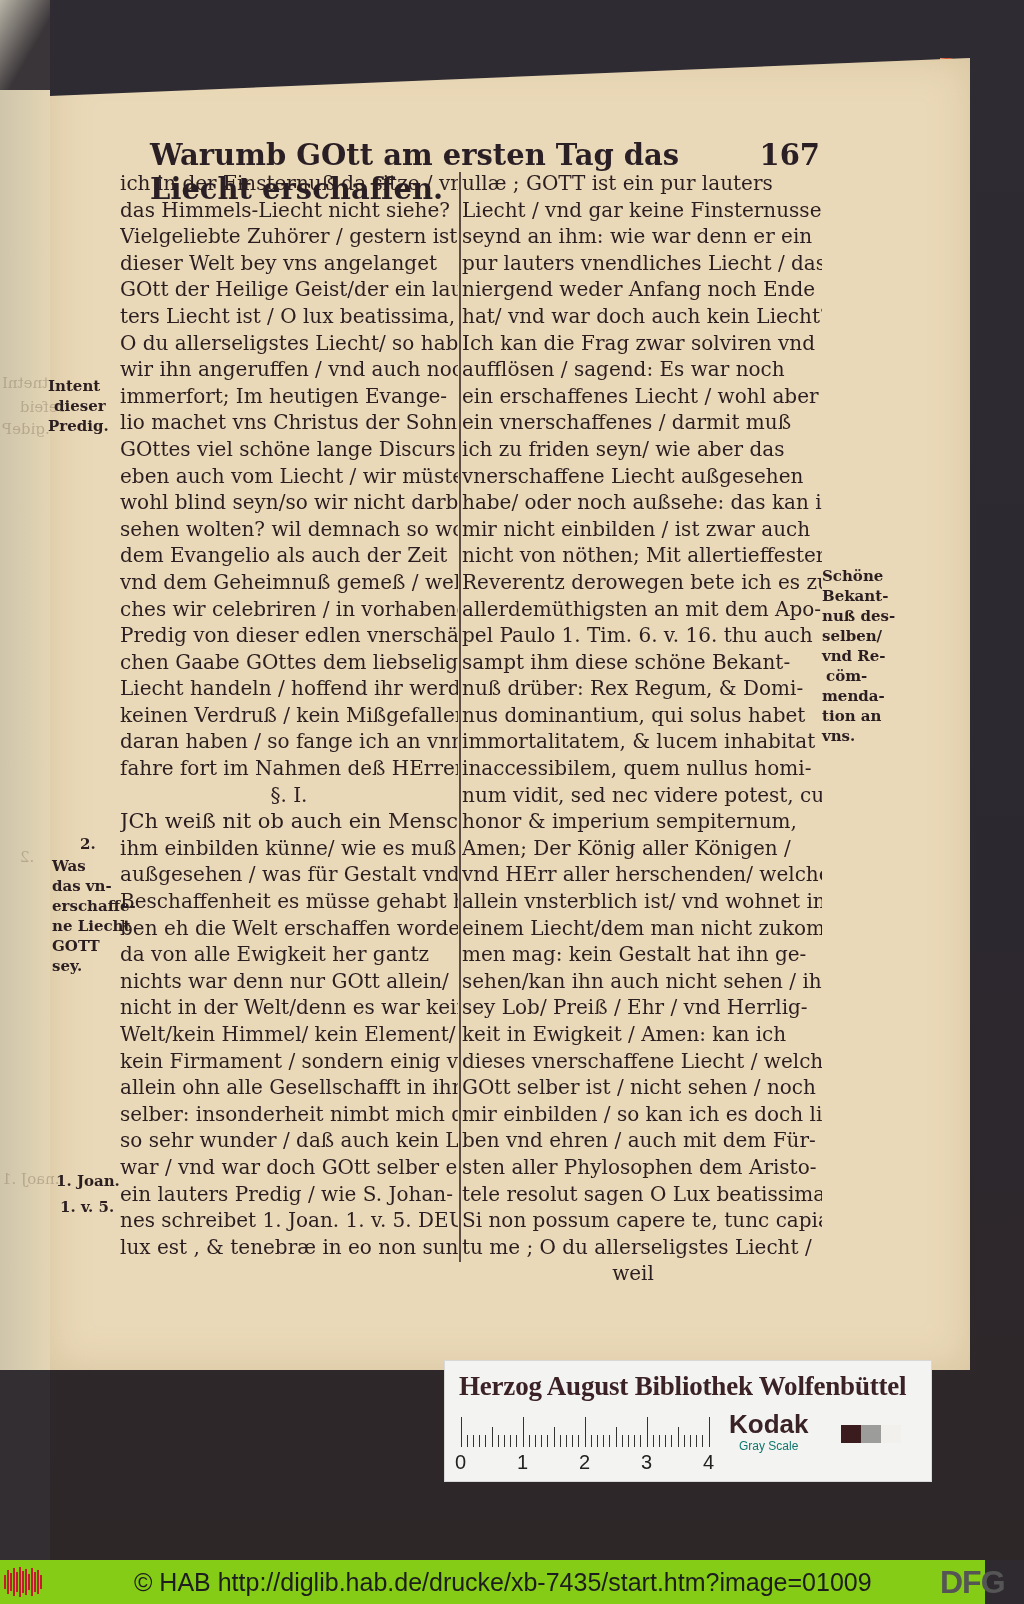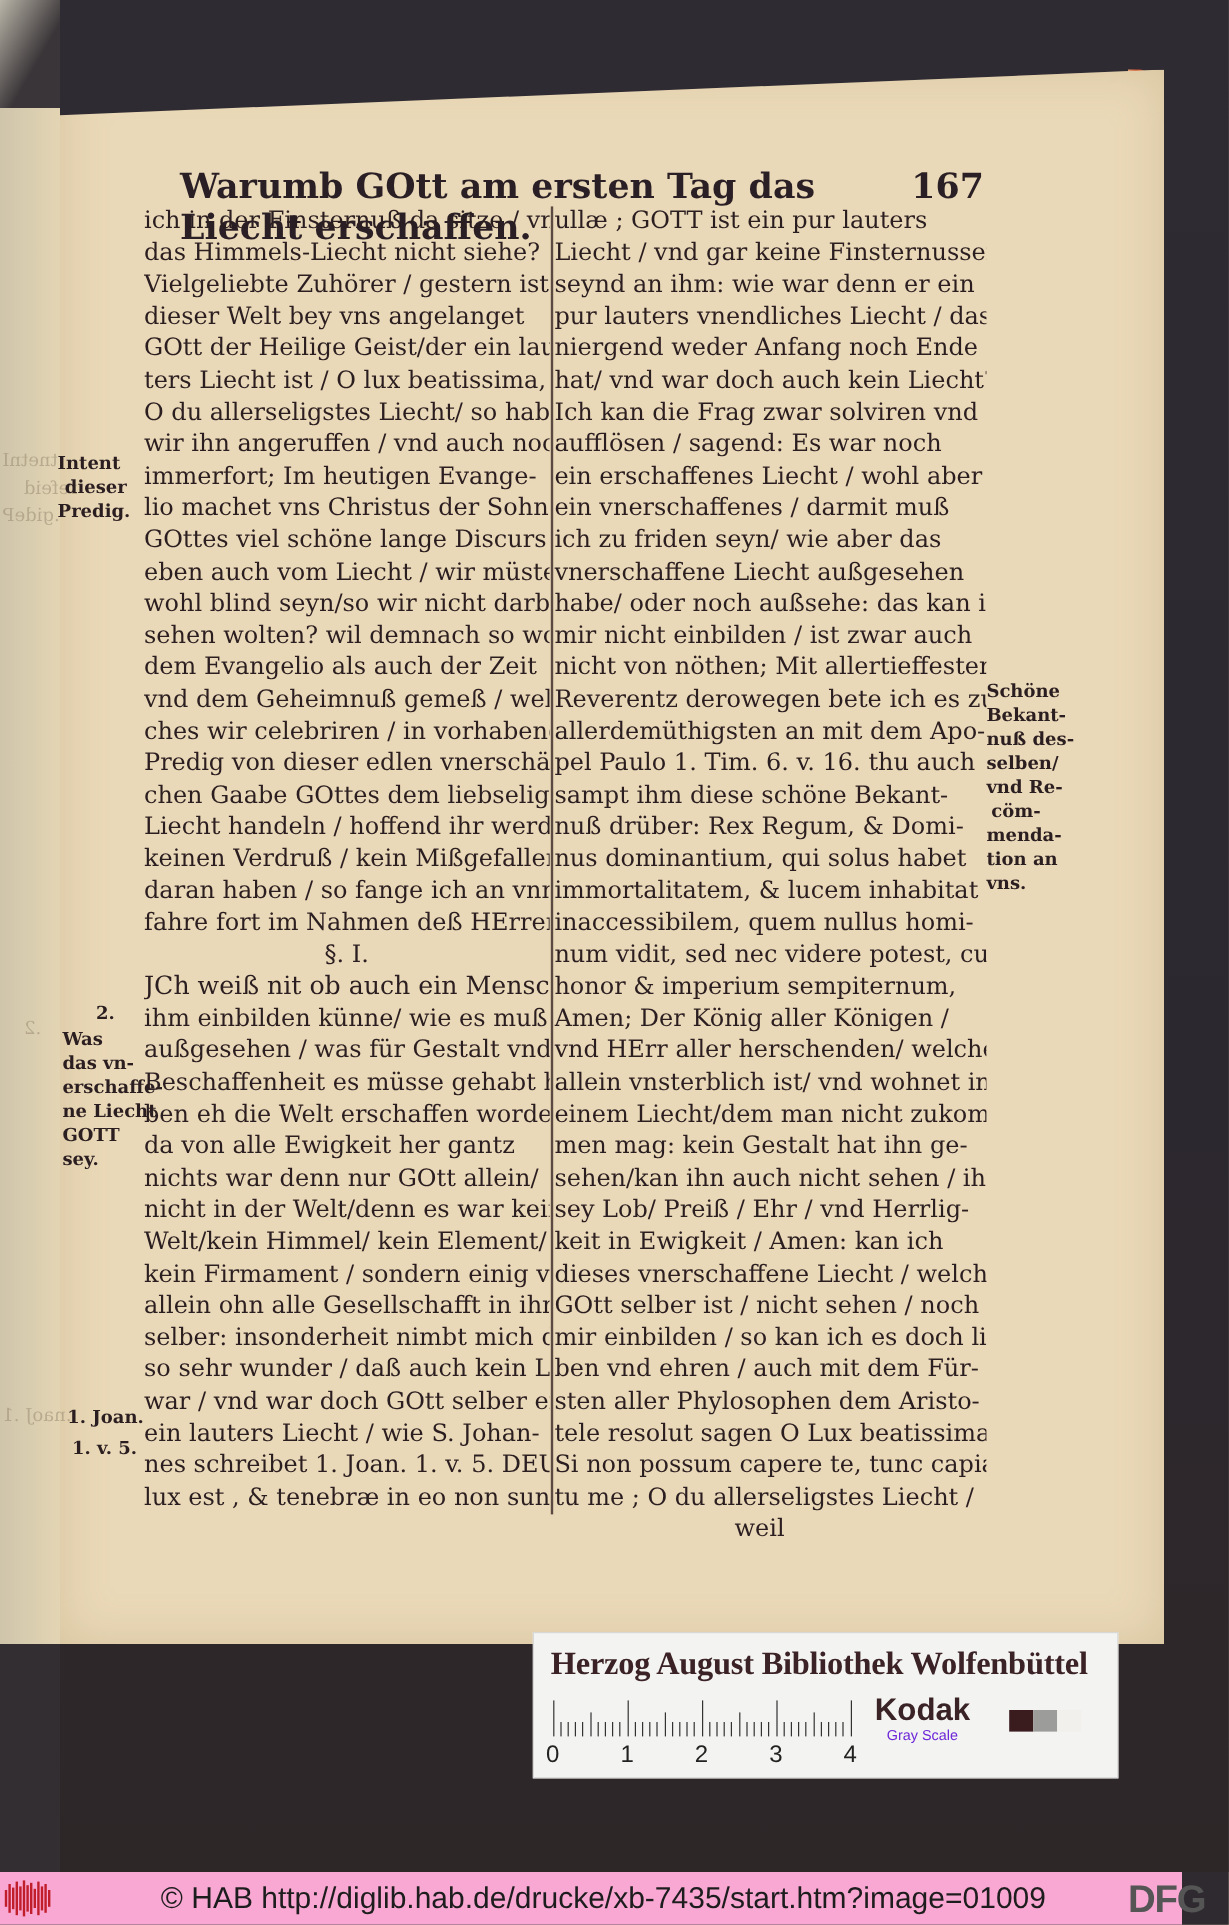--- a/index.html
+++ b/index.html
@@ -22,24 +22,24 @@
   .line{display:block;height:26.6px;overflow:hidden;}
   .line.center{text-align:center;}
   .margin-note{position:absolute;font-family:"DejaVu Serif",serif;font-size:15px;color:#2b1e20;line-height:20px;font-weight:bold;white-space:nowrap;}
   .target{position:absolute;left:444px;top:1360px;width:486px;height:120px;background:#f3f3f1;border:1px solid #d8d8d8;}
   .target-title{position:absolute;left:14px;top:10px;font-family:"Liberation Serif",serif;font-weight:bold;font-size:27px;color:#3b2226;letter-spacing:-.2px;white-space:nowrap;}
   .ruler{position:absolute;left:16px;top:56px;width:250px;height:30px;}
   .tick{position:absolute;bottom:0;width:1px;background:#333;}
   .ruler-nums{position:absolute;left:10px;top:90px;width:270px;height:24px;}
   .ruler-num{position:absolute;font-family:"Liberation Sans",sans-serif;font-size:20px;color:#222;}
   .kodak{position:absolute;left:284px;top:48px;font-family:"Liberation Sans",sans-serif;font-weight:bold;font-size:26px;color:#3a2326;}
-  .grayscale{position:absolute;left:294px;top:78px;font-family:"Liberation Sans",sans-serif;font-size:12px;color:#6d28d9;}
+  .grayscale{position:absolute;left:294px;top:78px;font-family:"Liberation Sans",sans-serif;font-size:12px;color:#0f766e;}
   .swatches{position:absolute;left:396px;top:64px;display:flex;height:18px;}
   .swatch{width:20px;height:18px;}
-  .footer{position:absolute;left:0;top:1560px;width:985px;height:44px;background:#f9a8d4;}
+  .footer{position:absolute;left:0;top:1560px;width:985px;height:44px;background:#84cc16;}
   .footer-url{position:absolute;left:134px;top:8px;font-family:"Liberation Sans",sans-serif;font-size:25px;color:#1d1d1d;white-space:nowrap;}
   .hab-logo{position:absolute;left:4px;top:7px;width:44px;height:30px;display:flex;align-items:center;gap:1px;}
   .hab-bar{width:2px;background:#c11e2b;}
   .dfg-logo{position:absolute;left:940px;top:4px;font-family:"Liberation Sans",sans-serif;font-weight:bold;font-size:32px;color:#555;letter-spacing:-1px;}
 </style>
 </head>
 <body>
 
 <div class="bg"></div>
 <div class="left-strip"></div>
@@ -93,21 +93,21 @@
   <span class="line">ben eh die Welt erschaffen worden/</span>
   <span class="line">da von alle Ewigkeit her gantz</span>
   <span class="line">nichts war denn nur GOtt allein/</span>
   <span class="line">nicht in der Welt/denn es war keine</span>
   <span class="line">Welt/kein Himmel/ kein Element/</span>
   <span class="line">kein Firmament / sondern einig vnd</span>
   <span class="line">allein ohn alle Gesellschafft in ihme</span>
   <span class="line">selber: insonderheit nimbt mich das</span>
   <span class="line">so sehr wunder / daß auch kein Liecht</span>
   <span class="line">war / vnd war doch GOtt selber ein</span>
-  <span class="line">ein lauters Liecht / wie S. Johan-</span>
+  <span class="line">ein lauters Predig / wie S. Johan-</span>
   <span class="line">nes schreibet 1. Joan. 1. v. 5. DEUS</span>
   <span class="line">lux est , &amp; tenebræ in eo non sunt</span>
 </div>
 
 <div class="col-rule"></div>
 
 <div class="col col-right">
   <span class="line">ullæ ; GOTT ist ein pur lauters</span>
   <span class="line">Liecht / vnd gar keine Finsternussen</span>
   <span class="line">seynd an ihm: wie war denn er ein</span>

